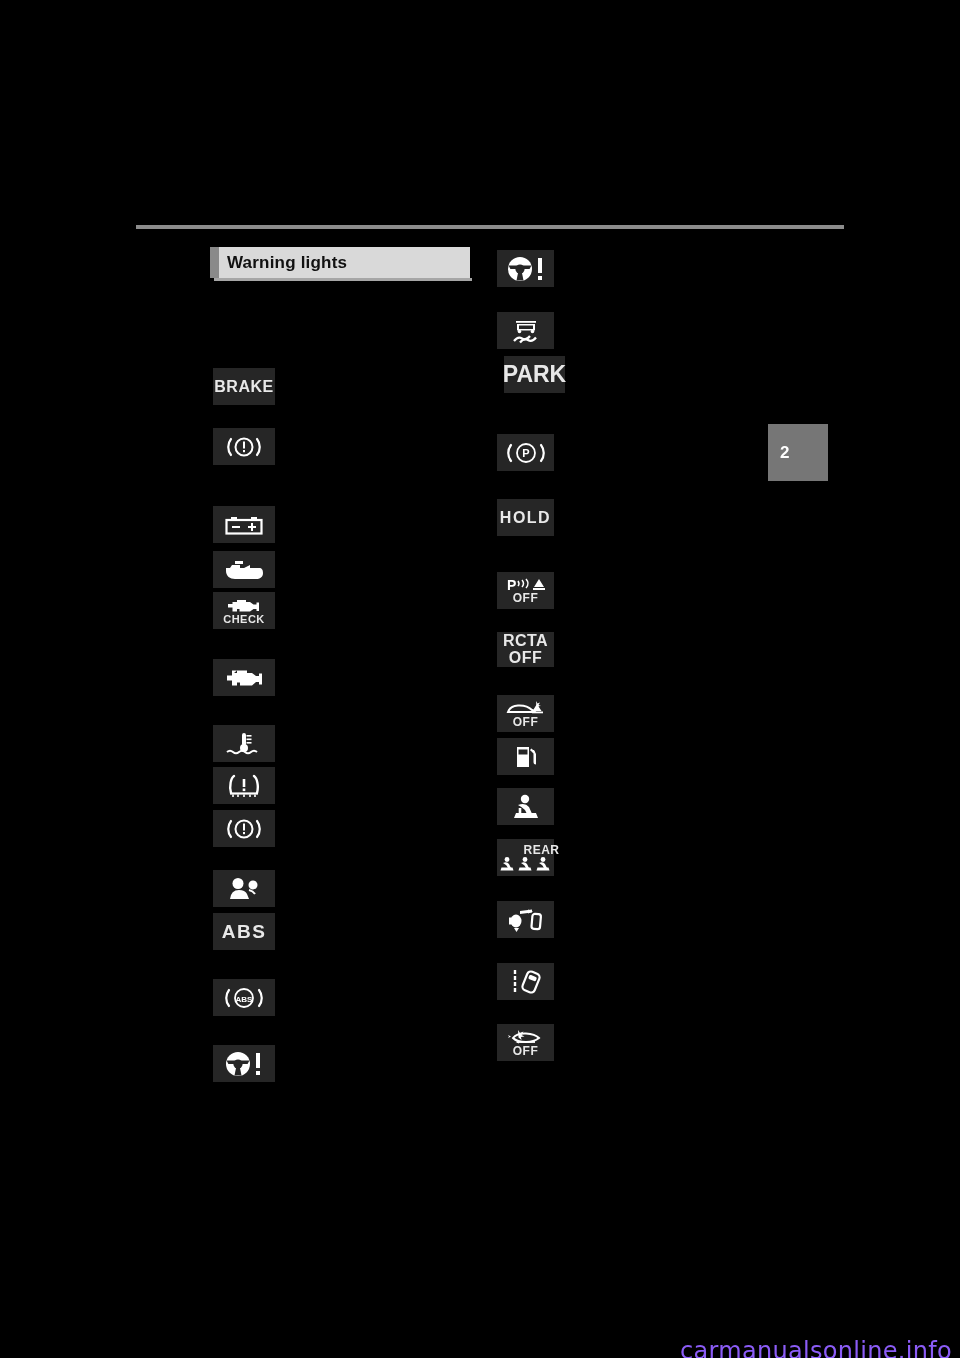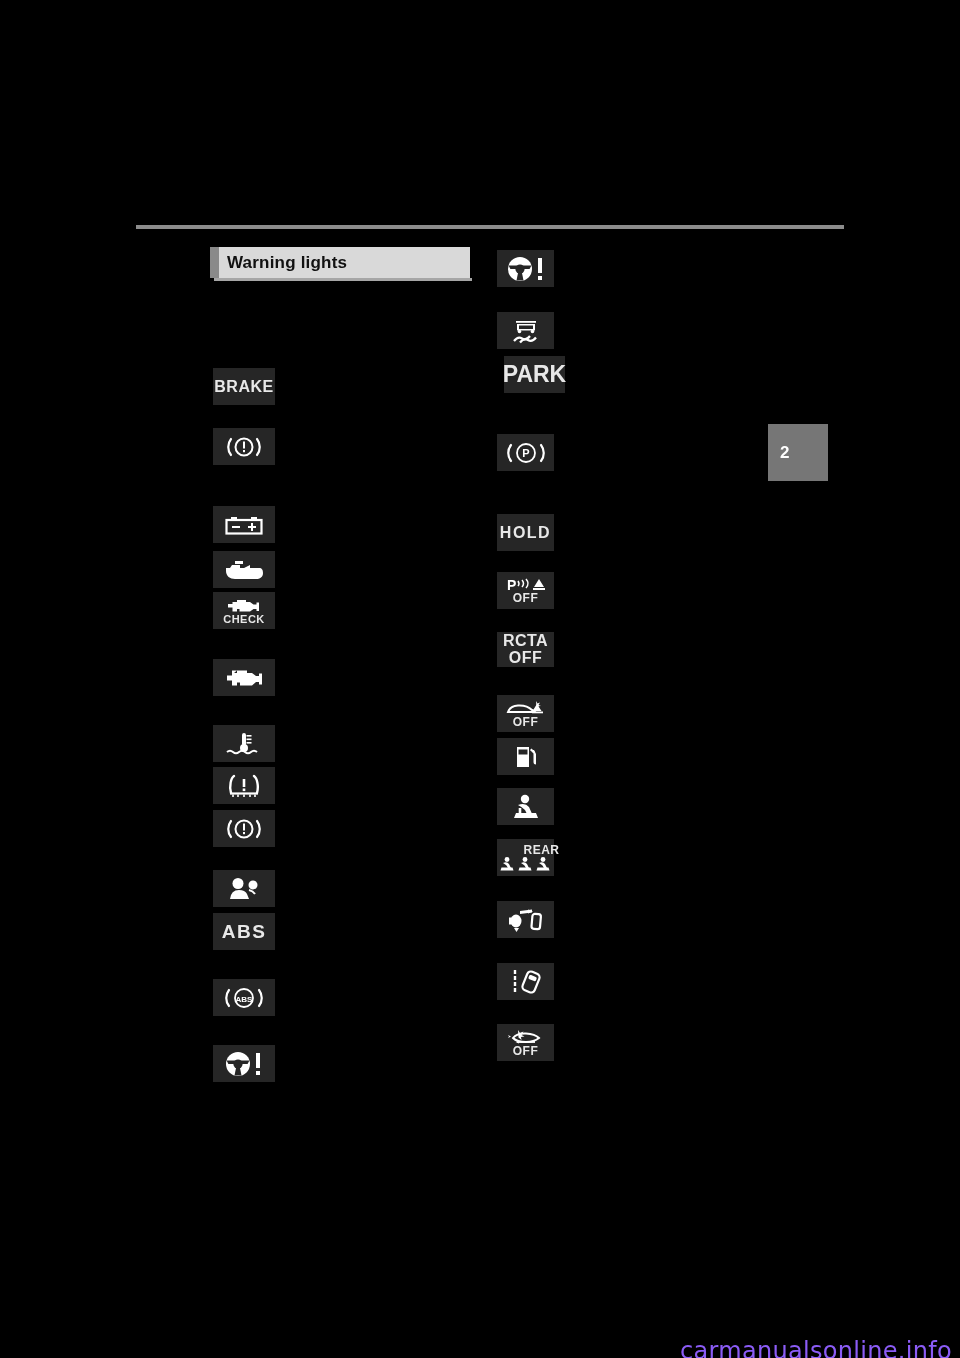--- a/index.html
+++ b/index.html
@@ -253,21 +253,21 @@
           <div>
             <svg width="44" height="24" viewBox="0 0 44 24">
               <path d="M7 4 A13 13 0 0 0 7 20" stroke="#fff" stroke-width="2.2" fill="none" stroke-linecap="round"></path>
               <path d="M37 4 A13 13 0 0 1 37 20" stroke="#fff" stroke-width="2.2" fill="none" stroke-linecap="round"></path>
               <circle cx="22" cy="12" r="9" stroke="#fff" stroke-width="1.8" fill="none"></circle>
               <text x="22" y="16" font-family="Liberation Sans, sans-serif" font-size="11" font-weight="bold" fill="#fff" text-anchor="middle">P</text>
             </svg>
           </div>
         </div>
       </div>
-      <div class="icon-box" style="left: 497px; top: 514px; width: 57px; height: 37px;">
+      <div class="icon-box" style="left: 497px; top: 499px; width: 57px; height: 37px;">
         <div class="glyph">
           <span class="txt txt-hold">HOLD</span>
         </div>
       </div>
       <div class="icon-box" style="left: 497px; top: 572px; width: 57px; height: 37px;">
         <div class="glyph">
           <div>
             <svg width="46" height="15" viewBox="0 0 46 15">
               <text x="4" y="13" font-family="Liberation Sans, sans-serif" font-size="14" font-weight="bold" fill="#fff">P</text>
               <path d="M15 9 q2 -2 0 -5 M19 10 q3 -3.5 0 -7 M23 11 q4 -4.5 0 -9" stroke="#fff" stroke-width="1.5" fill="none"></path>

